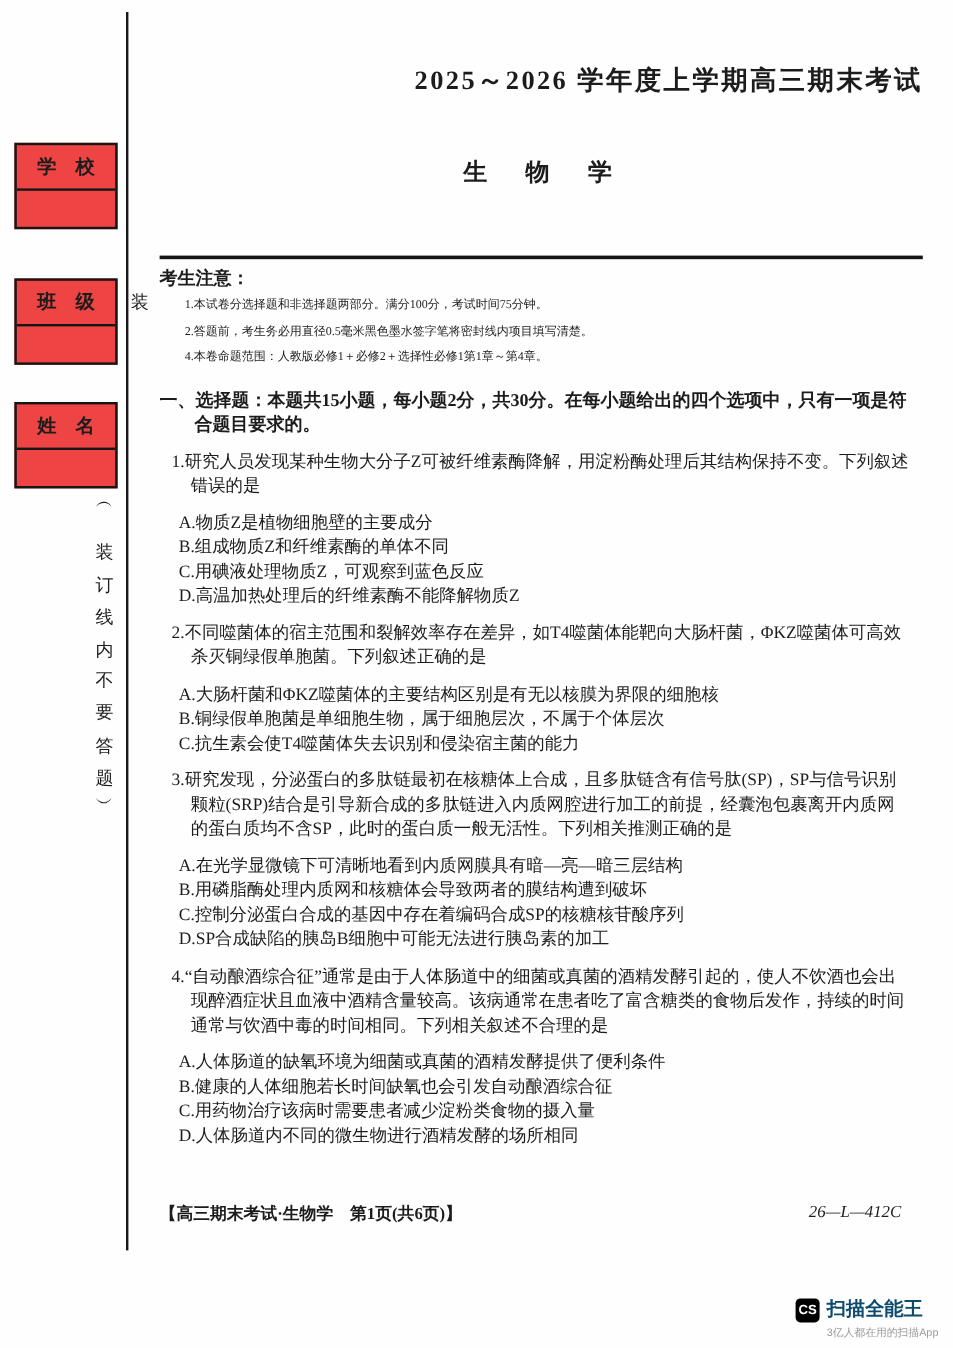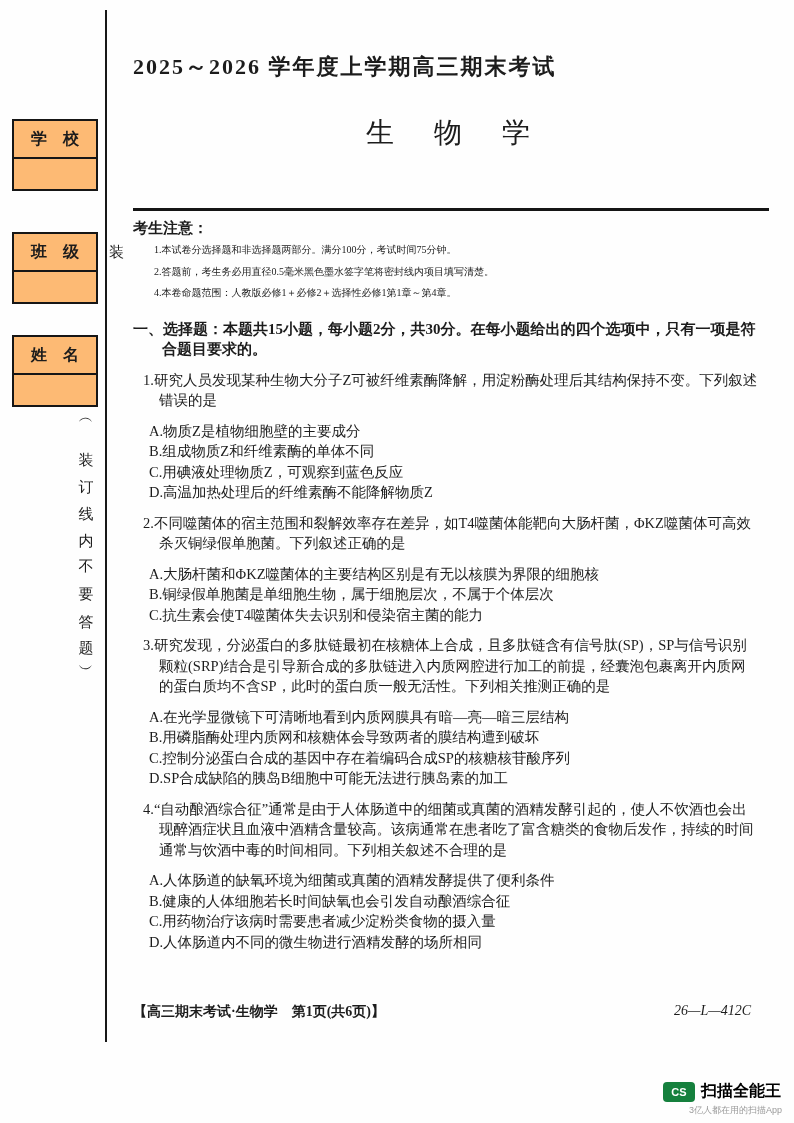--- a/index.html
+++ b/index.html
@@ -5,60 +5,60 @@
   html,body{margin:0;padding:0;}
   body{
     width:794px;height:1123px;position:relative;overflow:hidden;
     background:#ffffff;color:#1c1c1c;
     font-family:"Liberation Serif","DejaVu Serif",serif;
   }
   .page{position:absolute;inset:0;background:#fefefe;}
 
   
   .binding-line{position:absolute;left:105px;top:10px;width:2px;height:1032px;background:#181818;}
-  .side-box{position:absolute;left:12px;width:82px;border:2px solid #161616;background:#fdba74;}
+  .side-box{position:absolute;left:12px;width:82px;border:2px solid #161616;background:#ef4444;}
   .side-box .label-cell{height:36px;display:flex;align-items:center;justify-content:center;
     font-weight:bold;font-size:16px;border-bottom:2px solid #161616;}
   .side-box .fill-cell{height:30px;}
   .box-school{top:119px;}
   .box-class{top:232px;}
   .box-name{top:335px;}
   .seam-char{position:absolute;left:109px;top:243px;font-size:15px;}
   .binding-vertical{
     position:absolute;left:78px;top:413px;
     writing-mode:vertical-rl;text-orientation:upright;
     font-size:15px;letter-spacing:27px;line-height:1;
   }
 
   
   .main{position:absolute;left:133px;top:40px;width:636px;}
-  .title{margin:12px 0 0;font-size:22px;font-weight:bold;text-align:left;letter-spacing:2px;}
-  .subject{margin-top:32px;font-size:28px;font-weight:normal;text-align:center;letter-spacing:6px;}
+  .title{margin:12px 0 0;font-size:22px;font-weight:bold;text-align:right;letter-spacing:2px;}
+  .subject{margin-top:48px;font-size:20px;font-weight:bold;text-align:center;letter-spacing:6px;}
   .rule{margin-top:56px;border-top:3px solid #151515;}
   .notice-heading{margin:6px 0 0;font-weight:bold;font-size:15px;line-height:22px;}
   .notice-items{margin-left:21px;}
   .notice-item{margin:0;padding-left:17px;text-indent:-17px;font-size:10px;line-height:21.5px;}
   .notice-item .bold{font-weight:bold;}
   .section-heading{margin:15px 0 0;padding-left:29px;text-indent:-29px;
     font-weight:bold;font-size:15px;line-height:20.5px;}
   .question{margin-top:2px;}
   .stem{margin:10px;padding-left:16px;text-indent:-16px;font-size:14.5px;line-height:20.5px;}
   .option{margin:0 0 0 16px;font-size:14.5px;line-height:20.5px;}
 
   
   .footer{position:absolute;left:133px;top:1003px;width:636px;height:20px;font-size:14px;}
   .footer-center{display:block;font-weight:bold;}
   .footer-right{position:absolute;right:18px;top:0;font-weight:normal;font-style:italic;}
 
   
   .watermark{position:absolute;right:12px;bottom:6px;font-family:"Liberation Sans","DejaVu Sans",sans-serif;}
   .wm-row{display:flex;align-items:center;gap:6px;}
-  .wm-logo{width:32px;height:20px;border-radius:4px;background:#15803d;color:#fff;
+  .wm-logo{width:20px;height:20px;border-radius:4px;background:#000000;color:#fff;
     display:flex;align-items:center;justify-content:center;font-size:11px;font-weight:bold;}
-  .wm-brand{font-size:16px;font-weight:bold;color:#000000;}
+  .wm-brand{font-size:16px;font-weight:bold;color:#0c4a6e;}
   .wm-tagline{margin:2px 0 0 26px;font-size:9px;color:#9a9a9a;}
 </style>
 </head>
 <body>
 
 <div class="page">
 
   <div class="binding-line"></div>
 
   <div class="side-box box-school">

